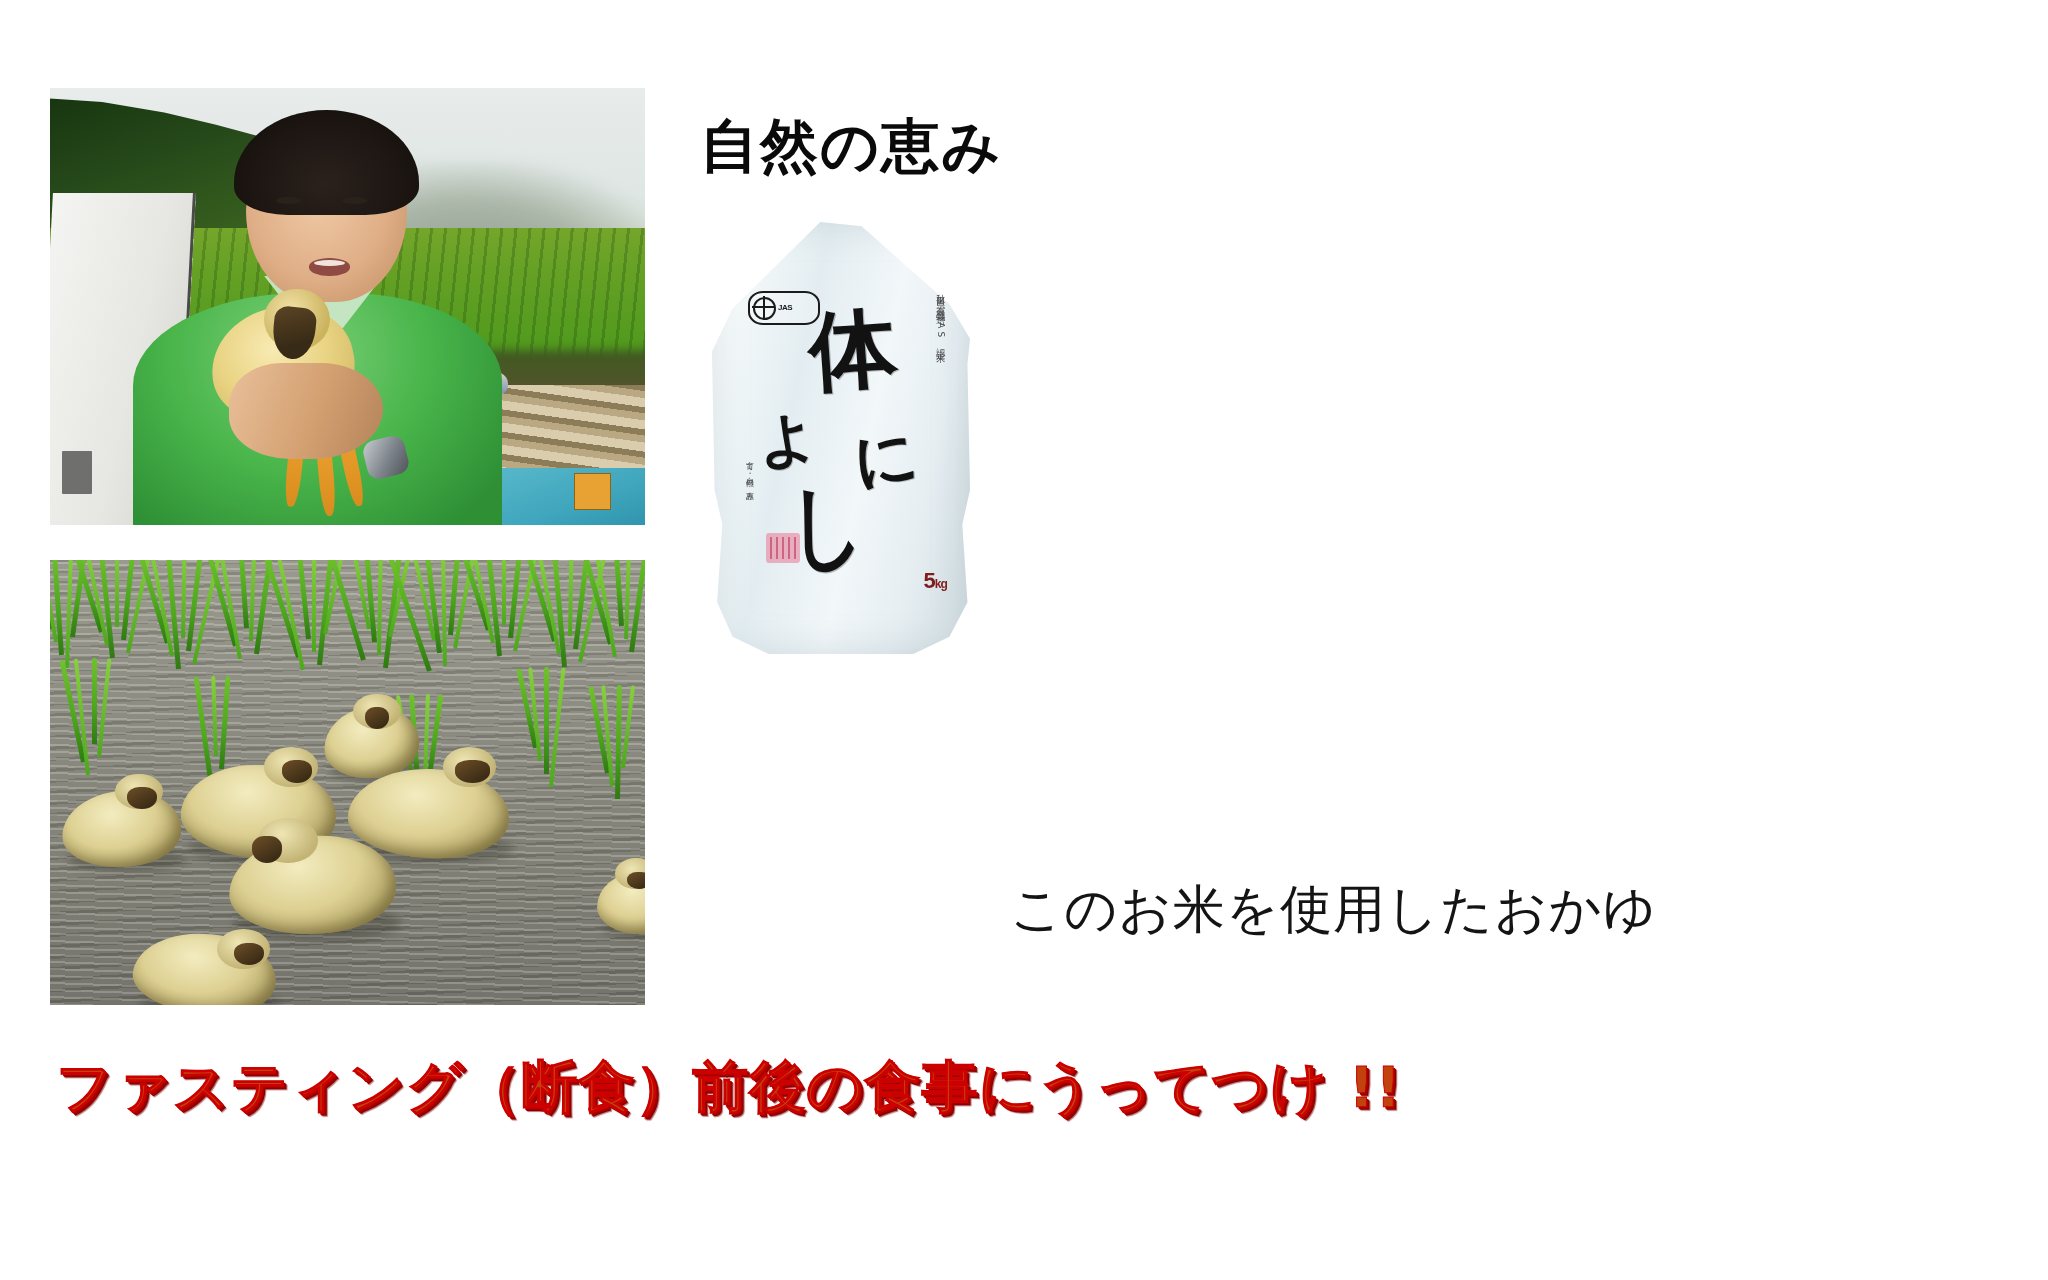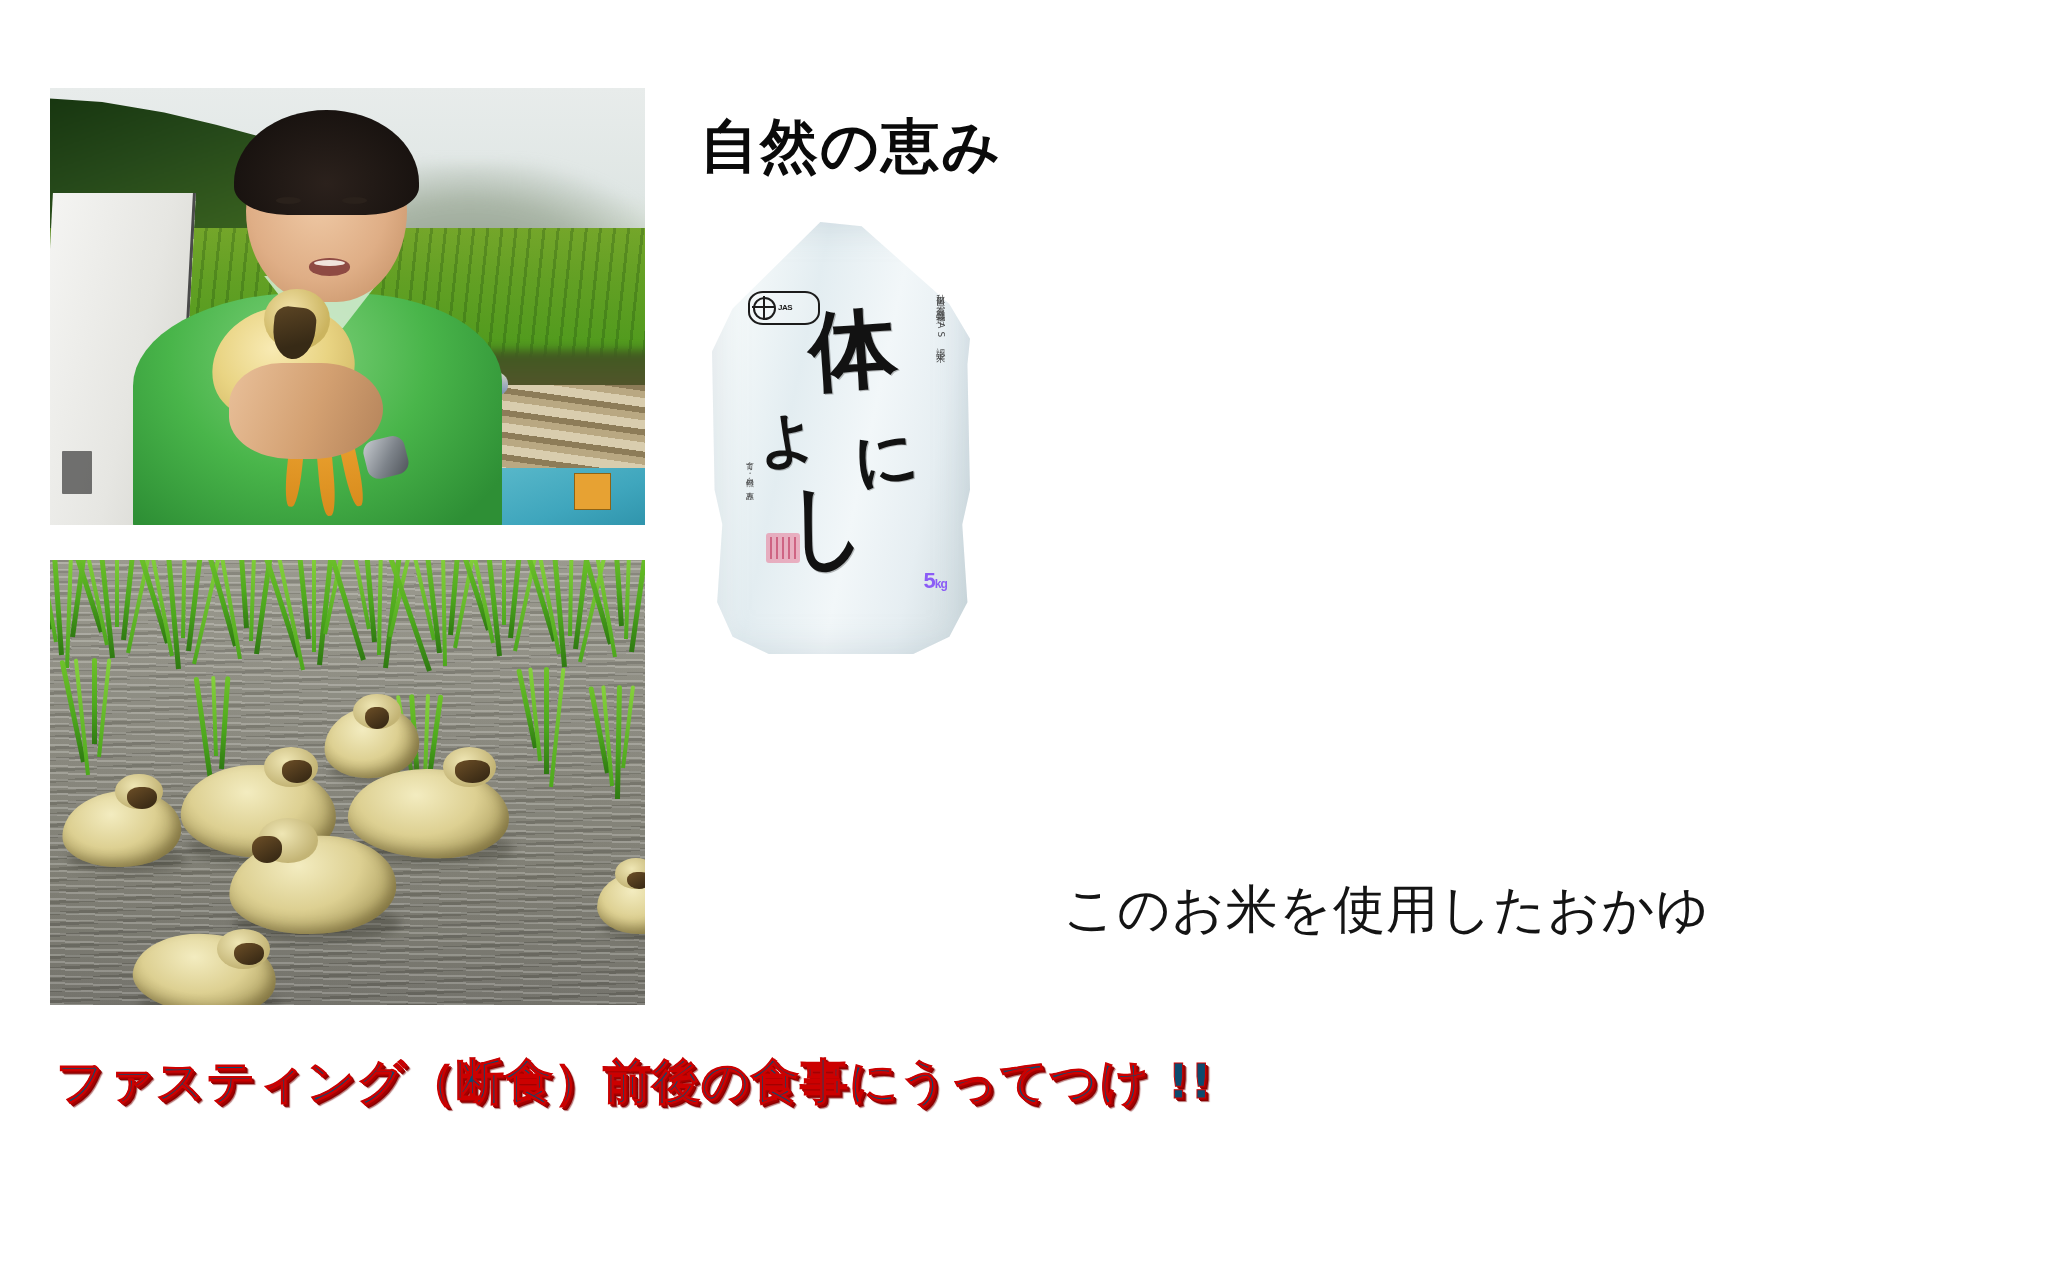--- a/index.html
+++ b/index.html
@@ -327,21 +327,21 @@
     background: rgba(231,120,150,.55);
     border-radius: 3px;
   }
   #bag-seal .seal-lines {
     position:absolute; inset:4px;
     background: repeating-linear-gradient(90deg, rgba(190,50,90,.6) 0 2px, rgba(255,255,255,0) 2px 6px);
   }
   
   #bag-weight {
     position: absolute; right: 9%; bottom: 14%;
-    font-size: 22px; font-weight: 700; color: #8b5cf6;
+    font-size: 22px; font-weight: 700; color: #7f1d1d;
     font-family: "Liberation Sans", sans-serif;
     letter-spacing: -1px;
     margin-top: 8px;
   }
   #bag-weight .kg { font-size: 12px; }
 
   
   #heading-title {
     position: absolute;
     left: 700px;
@@ -362,39 +362,39 @@
     font-size: 42px;
     line-height: 1.29;
     letter-spacing: 0px;
     color: #141414;
     font-family: "DejaVu Sans", "Liberation Sans", sans-serif;
     margin: 0;
   }
   #para-2 { margin-top: 36px; }
   #lead-line {
     position: absolute;
-    left: 1063px;
+    left: 1010px;
     top: 878px;
     font-size: 52px;
     line-height: 1.2;
     letter-spacing: 1px;
     color: #141414;
     font-family: "DejaVu Sans", "Liberation Sans", sans-serif;
   }
 
   
   #red-banner {
     position: absolute;
     left: 56px;
     top: 1050px;
     width: 1960px;
-    font-size: 48px;
+    font-size: 56px;
     font-weight: 700;
     letter-spacing: 1px;
-    color: #0c4a6e;
+    color: #c2410c;
     font-family: "DejaVu Sans", "Liberation Sans", sans-serif;
     white-space: nowrap;
     text-shadow:
       2px 2px 0 #a30000,
       3px 3px 0 #8a0000,
       4px 4px 1px rgba(120,0,0,.55);
     -webkit-text-stroke: 1px #cc0000;
   }
 </style>
 </head>

